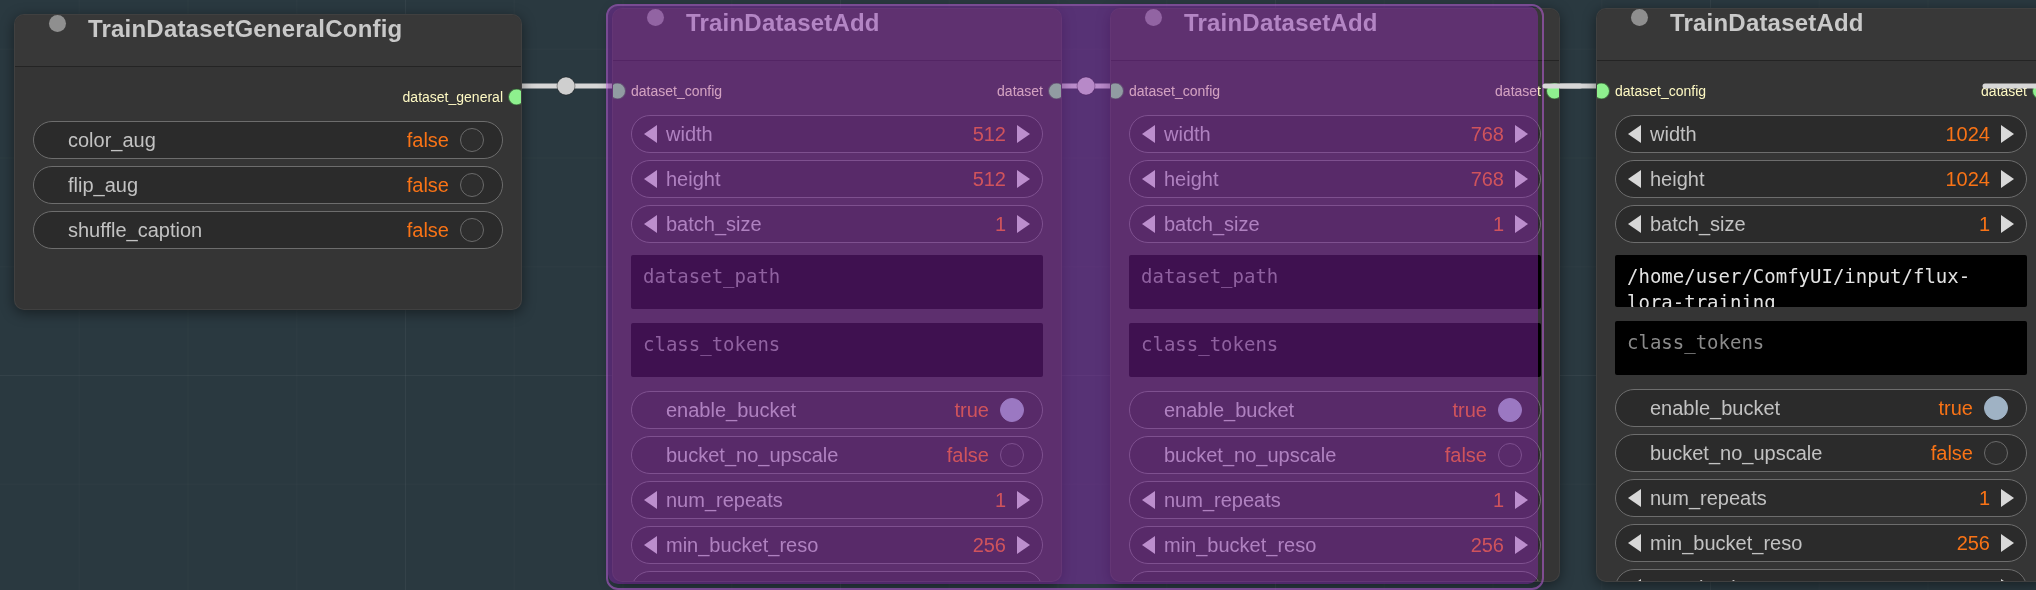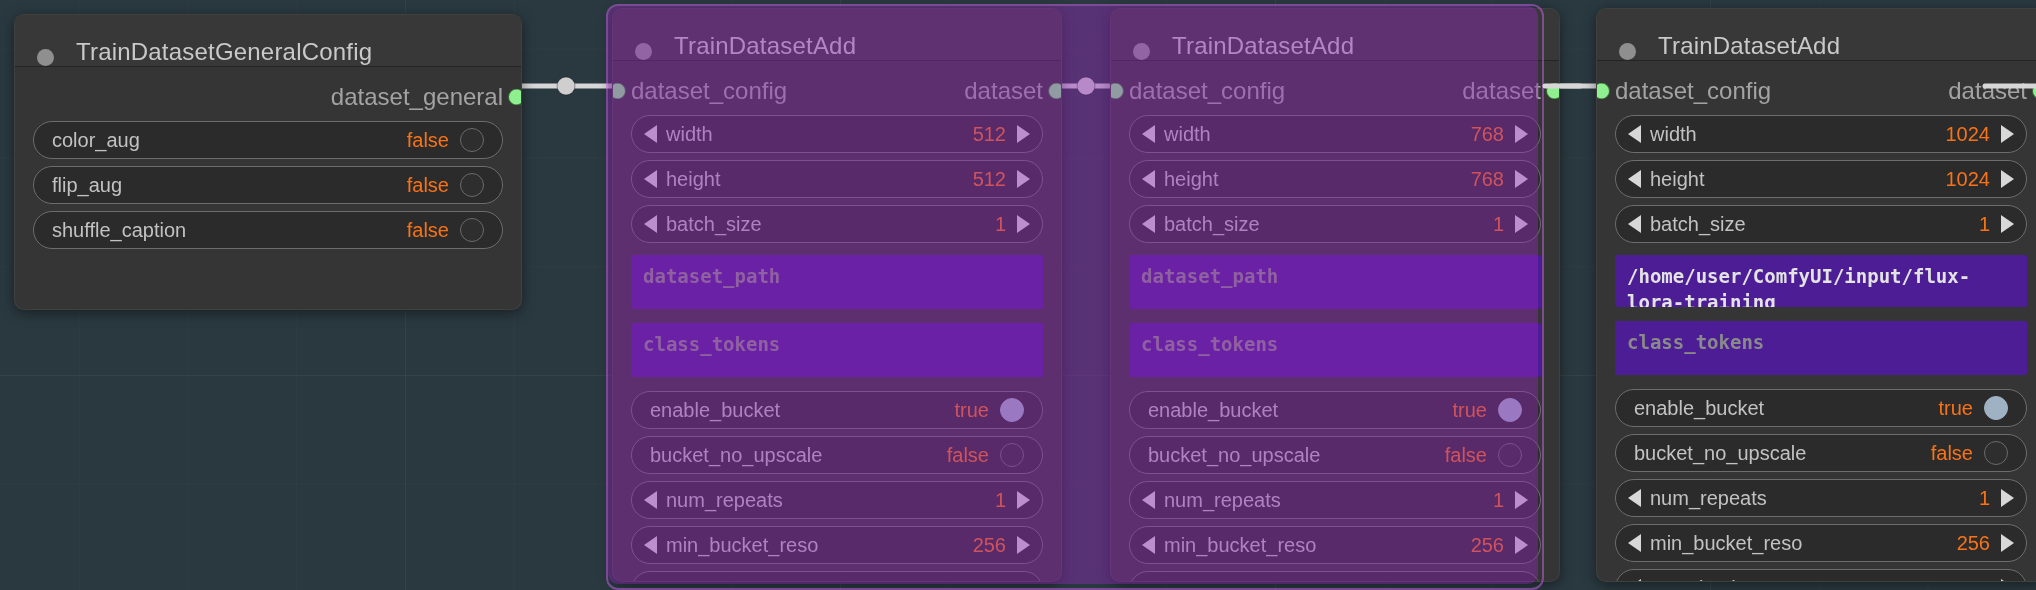--- a/index.html
+++ b/index.html
@@ -28,41 +28,42 @@
     position:absolute;
     border-radius:10px;
     background:#353535;
     box-shadow:0 3px 14px rgba(0,0,0,.45);
     overflow:hidden;
     border:1px solid rgba(255,255,255,.06);
     box-sizing:border-box;
   }
   .node-header{
     height:52px;
-    display:flex;align-items:flex-end;
-    padding:0 0 0 22px;
+    display:flex;align-items:flex-start;
+    padding:0 0 0 34px;
     background:#383838;
     border-bottom:1px solid rgba(0,0,0,.35);
     box-sizing:border-box;
+    font-weight:bold;
   }
   .node-dot{
     width:17px;height:17px;border-radius:50%;
     background:#8f8f8f;flex:0 0 auto;margin-right:22px;
   }
   .node-title{
     color:#c9c9c9;font-size:24px;letter-spacing:.2px;white-space:nowrap;
   }
   .node-body{padding:10px 18px 16px 18px;box-sizing:border-box;}
 
   
   .slots{
     position:relative;height:32px;display:flex;align-items:center;
     justify-content:space-between;margin:4px 0 8px 0;
   }
-  .slot-label{color:#a3a3a3;font-size:24px;white-space:nowrap;}
+  .slot-label{color:#fef9c3;font-size:14px;white-space:nowrap;}
   .slot-label.out{margin-left:auto;}
   .port{
     position:absolute;width:15px;height:15px;border-radius:50%;
     background:#8ef08e;border:1px solid rgba(0,0,0,.55);top:50%;
     transform:translateY(-50%);
   }
   .port.in{left:-26px;}
   .port.out{right:-26px;}
 
   
@@ -80,32 +81,31 @@
     position:absolute;top:50%;transform:translateY(-50%);
     width:0;height:0;border-top:9px solid transparent;border-bottom:9px solid transparent;
   }
   .arrow.left{left:12px;border-right:13px solid #d8d8d8;}
   .arrow.right{right:12px;border-left:13px solid #d8d8d8;}
   .toggle{
     width:22px;height:22px;border-radius:50%;margin-left:11px;flex:0 0 auto;
     background:#2e2e2e;border:1px solid #6a6a6a;
   }
   .toggle.on{background:#9fb2c4;border-color:#9fb2c4;}
-  .w.bool .wname{}
+  .w.bool .wname{margin-left:16px;}
 
   
   .ta{
-    background:#4c1d95;border-radius:2px;
+    background:#000000;border-radius:2px;
     font-family:"DejaVu Sans Mono",monospace;
     font-size:19px;line-height:1.35;
     color:#e3e3e3;
     padding:9px 12px;margin:12px 0 14px 0;
     box-sizing:border-box;overflow:hidden;
     word-break:break-word;
-    font-weight:bold;
   }
   .ta.placeholder{color:#8a8a8a;}
 
   
   .link-svg{position:absolute;left:0;top:0;width:2036px;height:590px;pointer-events:none;}
 
   
   .sel-overlay{
     position:absolute;
     background:rgba(150,40,190,.42);

